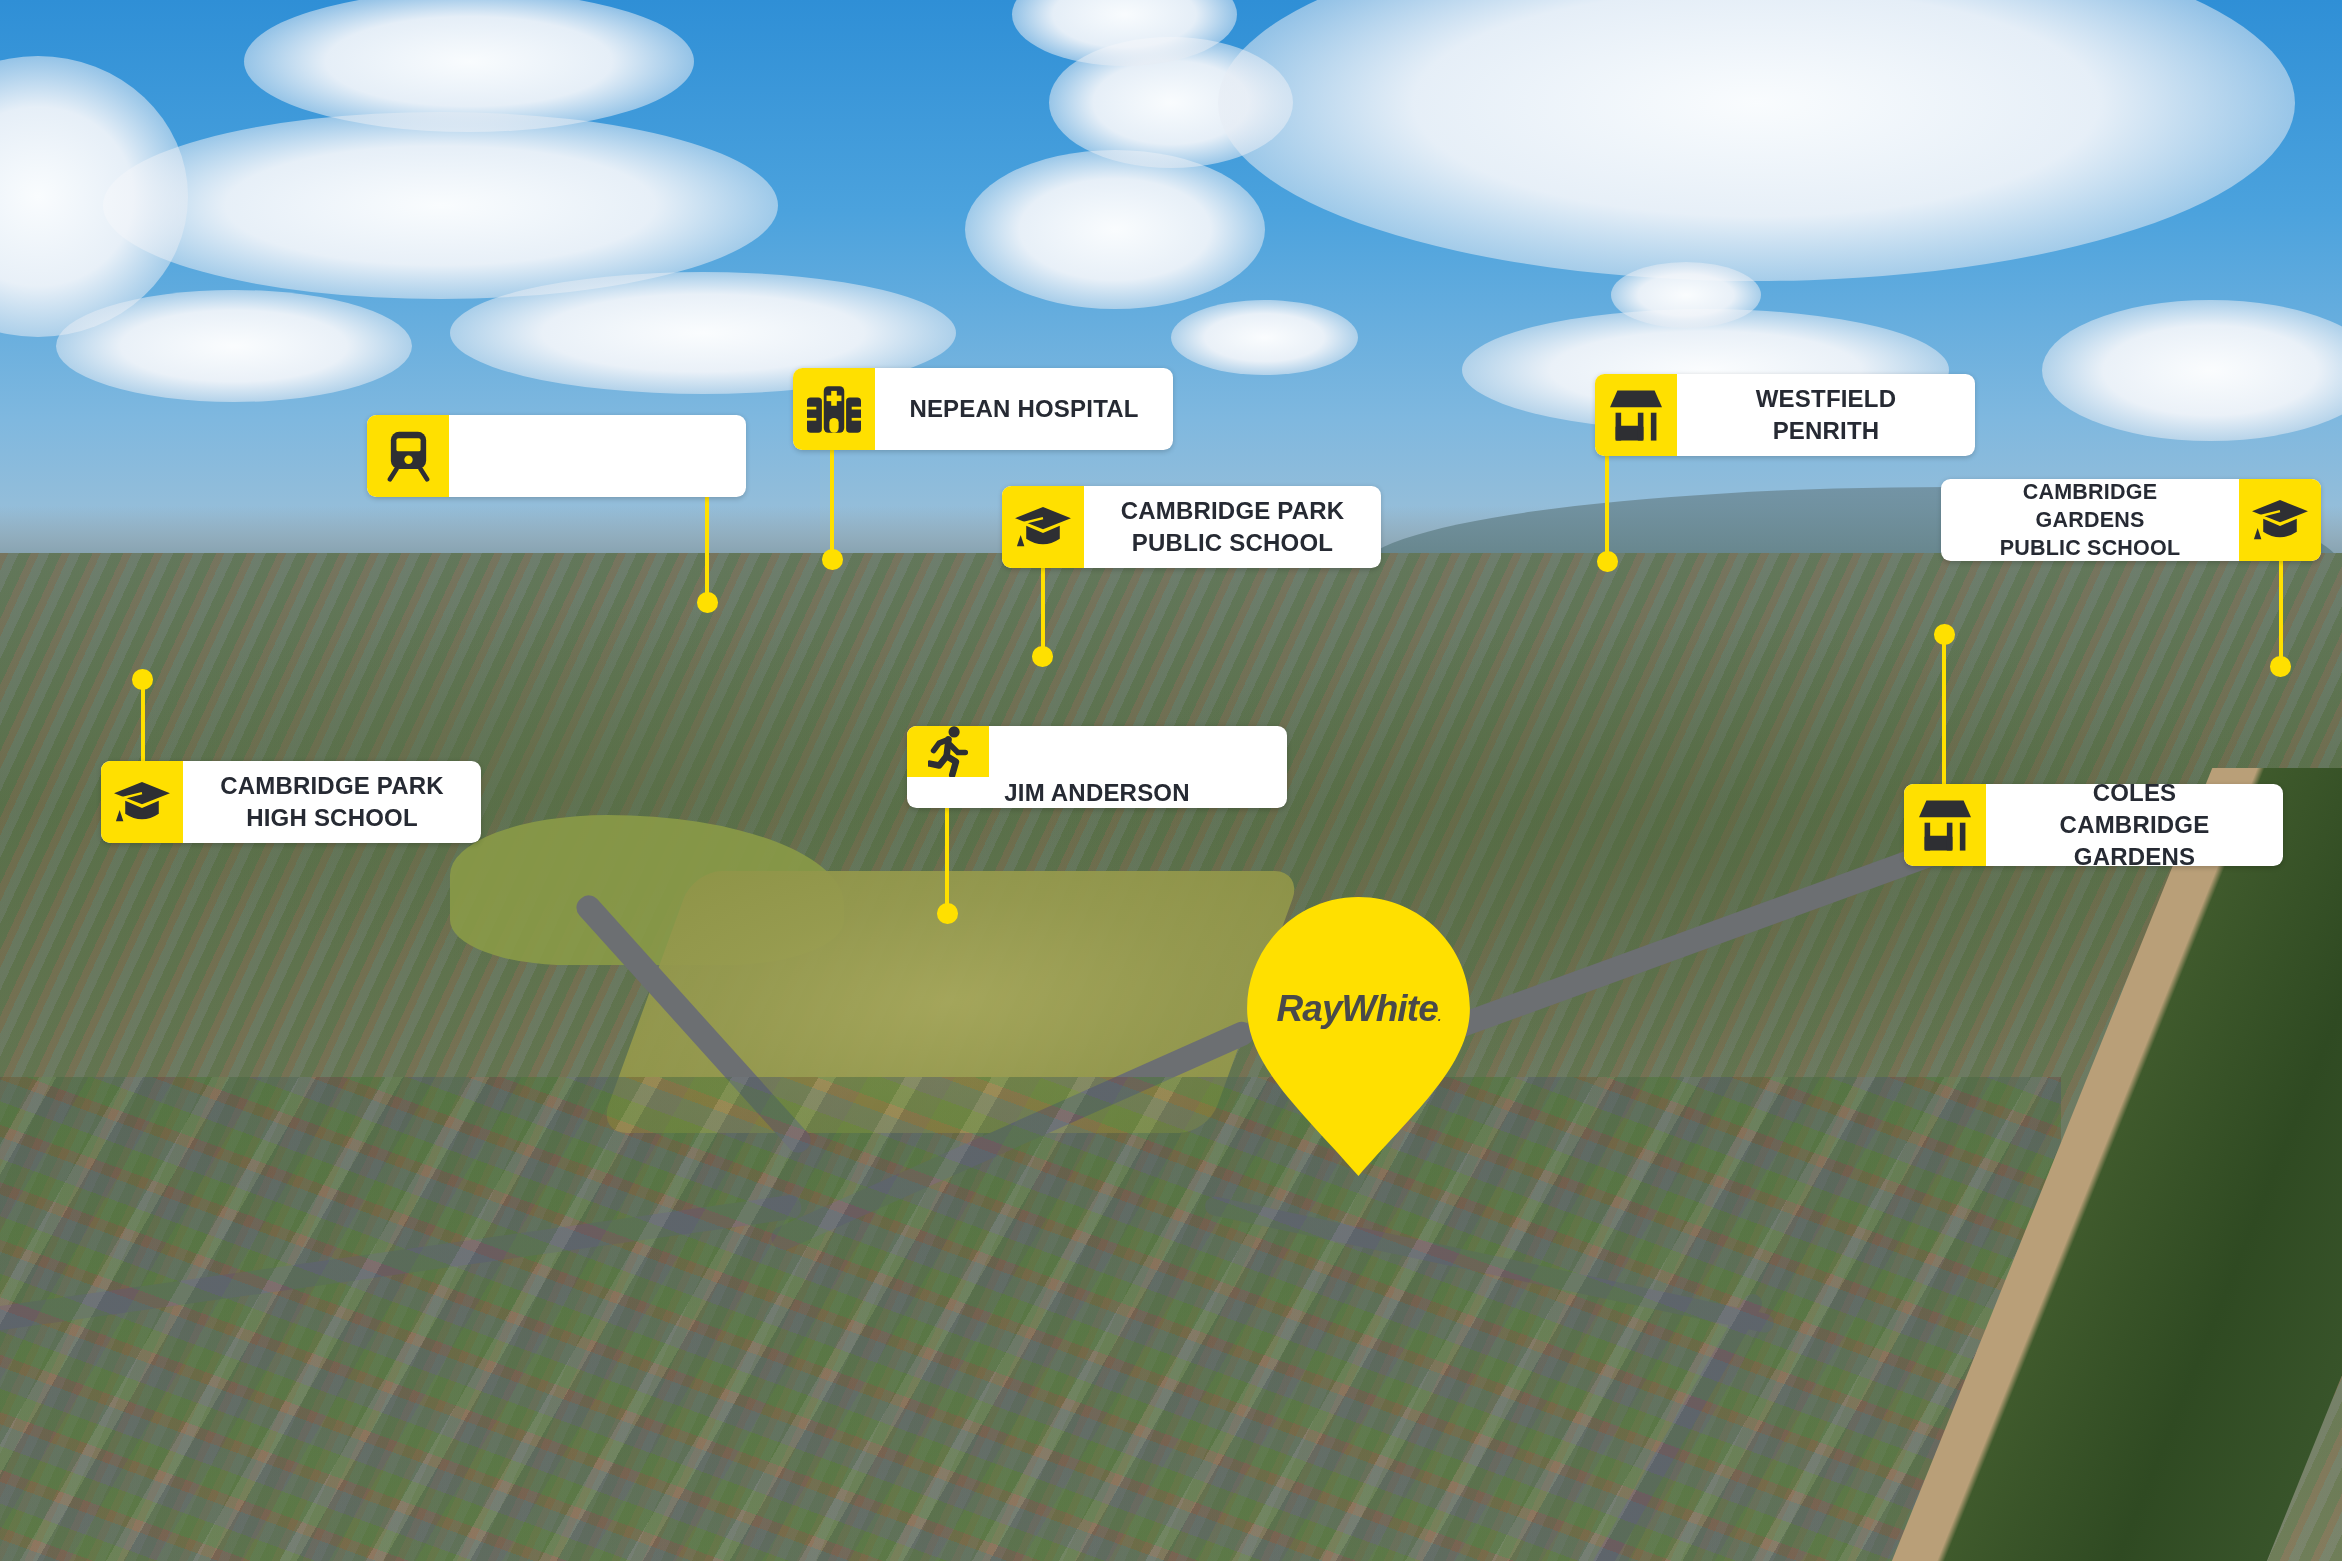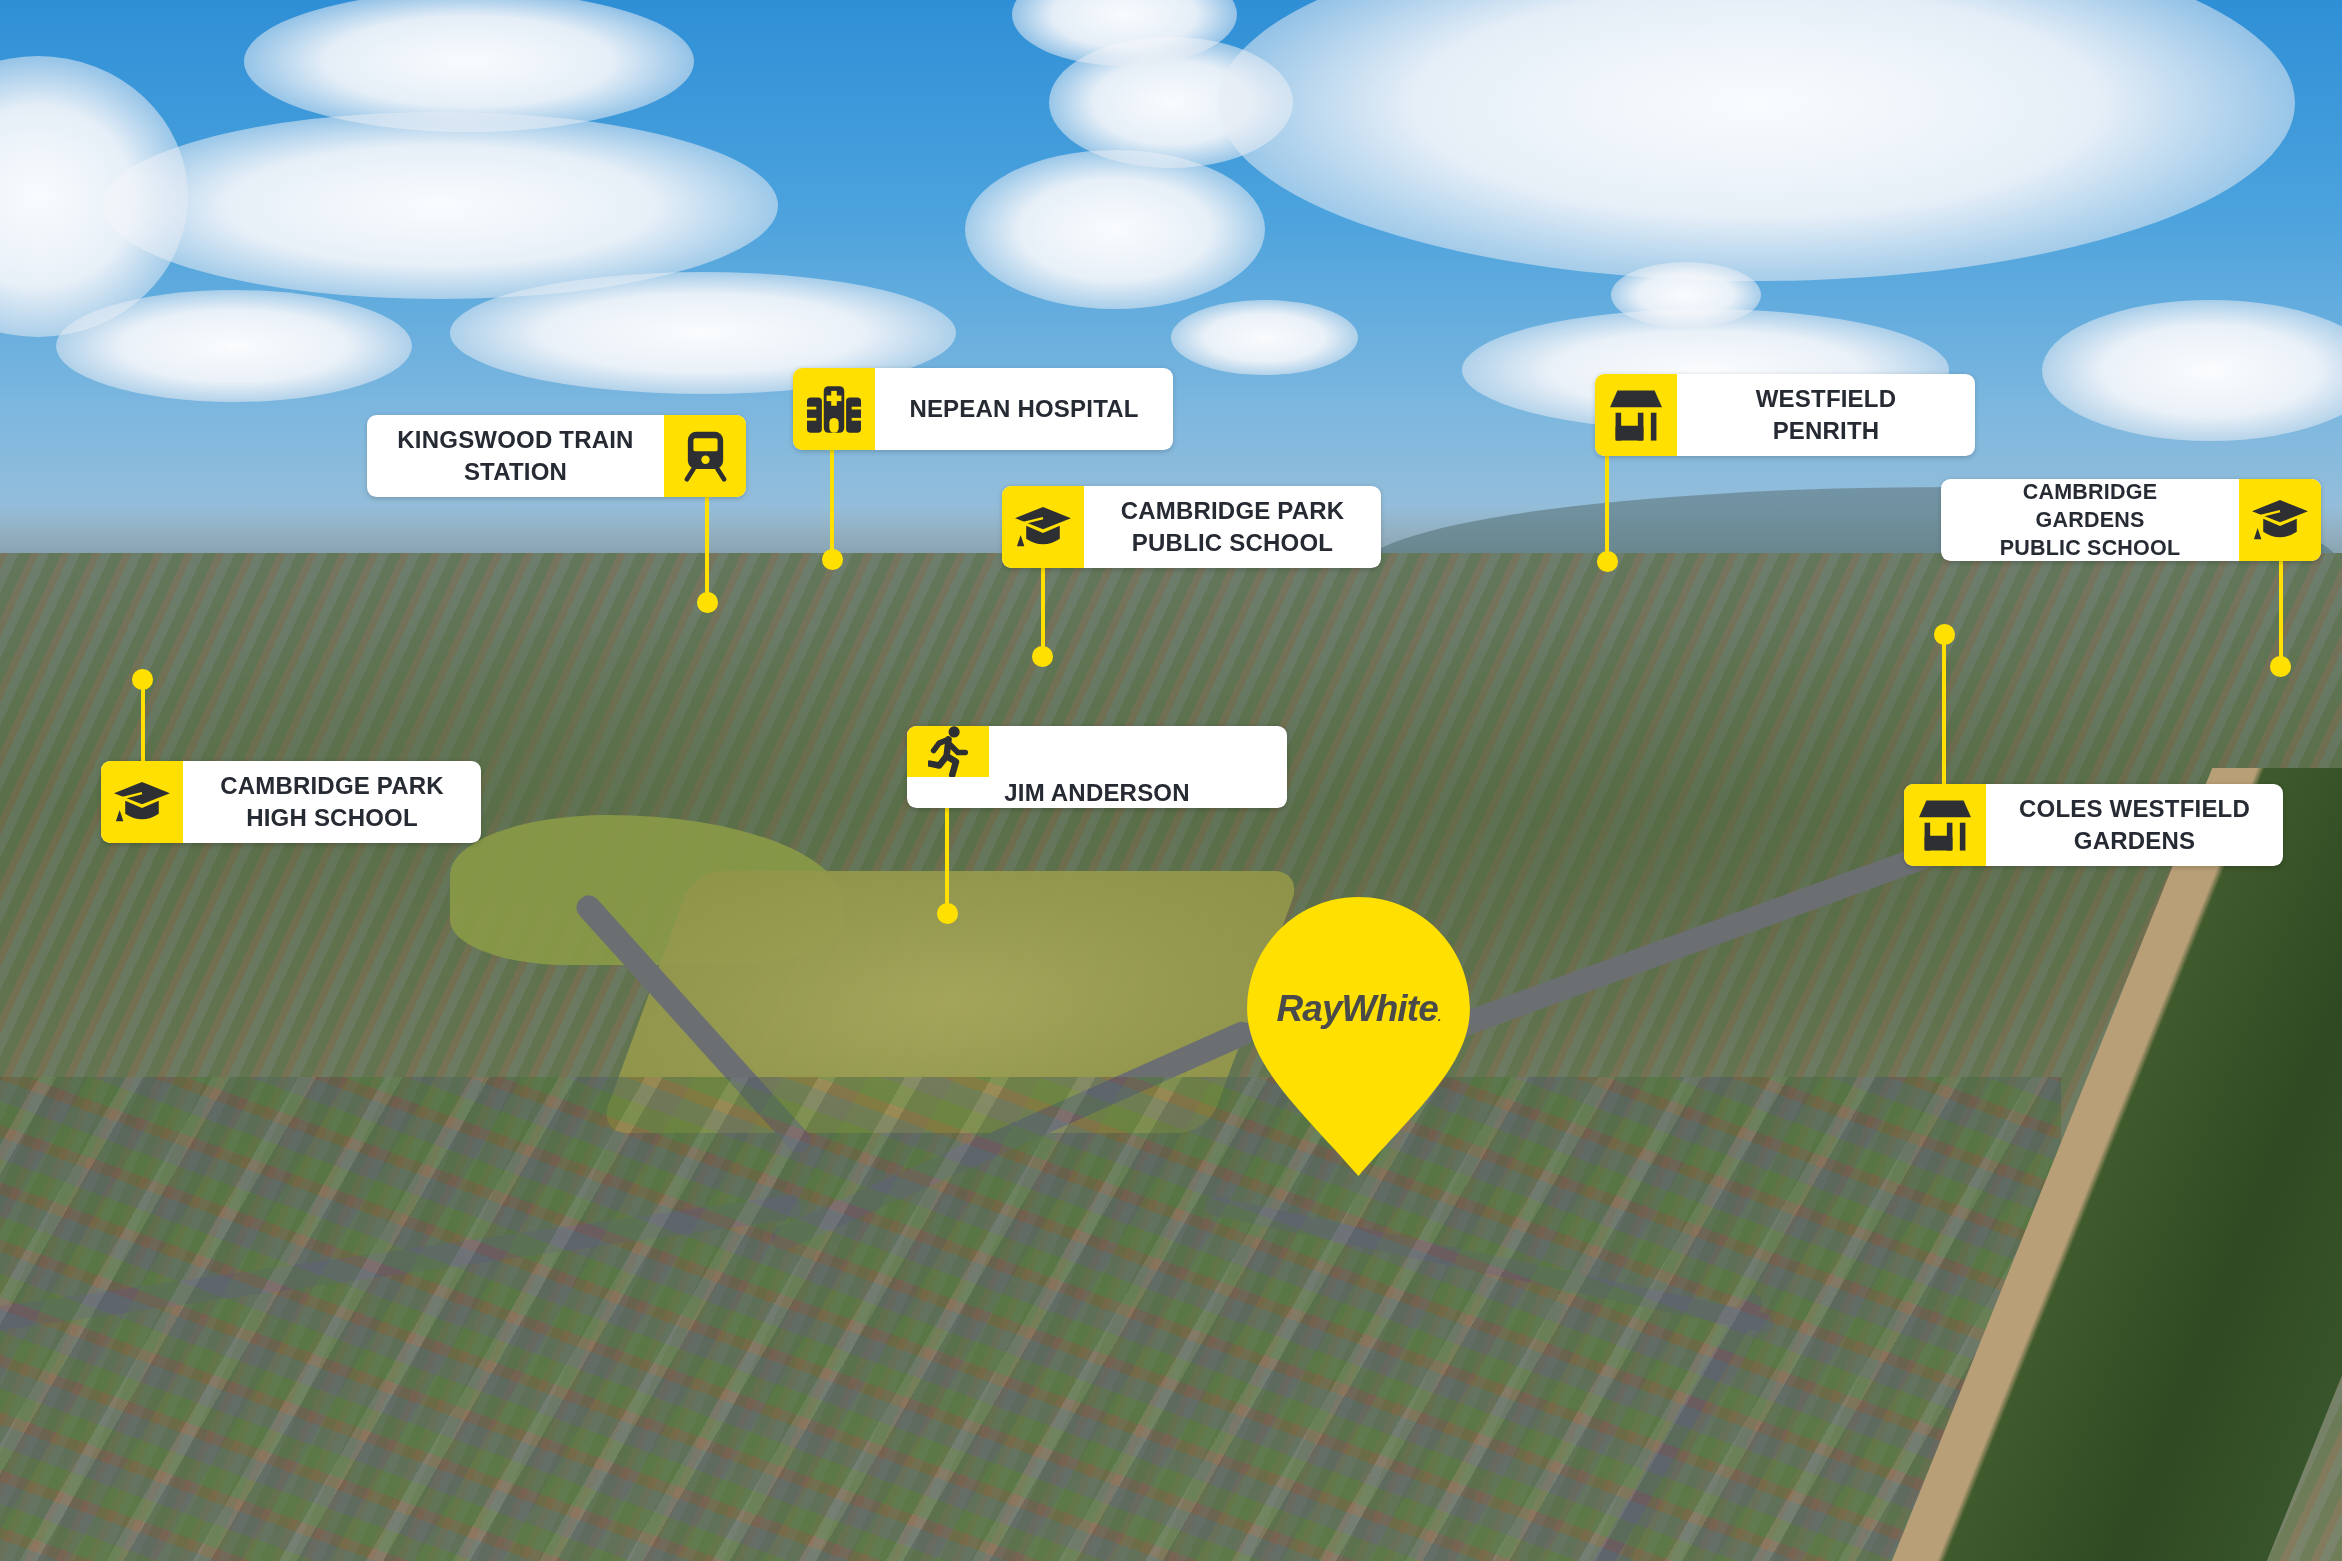--- a/index.html
+++ b/index.html
@@ -105,22 +105,20 @@
 <div class="stem" style="left:141px;top:679px;height:82px;"></div>
 <div class="dot" style="left:132px;top:669px;"></div>
 
 <div class="stem" style="left:945px;top:808px;height:103px;"></div>
 <div class="dot" style="left:937px;top:903px;"></div>
 
 <div class="stem" style="left:1942px;top:635px;height:150px;"></div>
 <div class="dot" style="left:1934px;top:624px;"></div>
 
 <div class="poi" style="left:367px;top:415px;width:379px;">
-  <div class="label">KINGSWOOD TRAIN
-STATION</div>
   <div class="icon-box icon">
     <svg width="43" height="52" viewBox="0 0 46 56">
       <rect x="4" y="2" width="38" height="40" rx="9" fill="#2e2f33"></rect>
       <rect x="10" y="9" width="26" height="14" rx="2" fill="#ffe000"></rect>
       <circle cx="23" cy="32" r="4.5" fill="#ffe000"></circle>
       <path d="M10 42 L3 53" stroke="#2e2f33" stroke-width="5" stroke-linecap="round"></path>
       <path d="M36 42 L43 53" stroke="#2e2f33" stroke-width="5" stroke-linecap="round"></path>
     </svg>
   </div>
 </div>
@@ -212,21 +210,21 @@
 <div class="poi" style="left:1904px;top:784px;width:379px;">
   <div class="icon-box icon">
     <svg width="52" height="51" viewBox="0 0 56 54">
       <path d="M8 0 L48 0 L56 18 L0 18 Z" fill="#2e2f33"></path>
       <rect x="6" y="24" width="6" height="30" fill="#2e2f33"></rect>
       <rect x="44" y="24" width="6" height="30" fill="#2e2f33"></rect>
       <rect x="6" y="38" width="30" height="16" rx="2" fill="#2e2f33"></rect>
       <rect x="30" y="24" width="6" height="30" fill="#2e2f33"></rect>
     </svg>
   </div>
-  <div class="label">COLES WESTFIELD
+  <div class="label">COLES CAMBRIDGE
 GARDENS</div>
 </div>
 
 <svg class="pin" viewBox="0 0 238 298">
   <path d="M119 0 C53 0 0 53 0 119 C0 180 60 230 119 298 C178 230 238 180 238 119 C238 53 185 0 119 0 Z" fill="#ffe000"></path>
 </svg>
 <div class="pin-text"><span>RayWhite</span><span class="pin-dot">.</span></div>
 
 
 </body></html>

